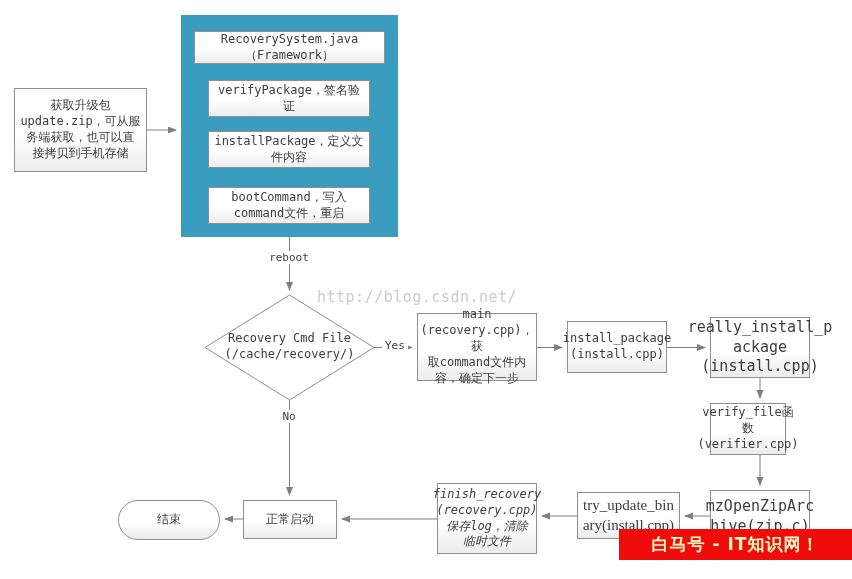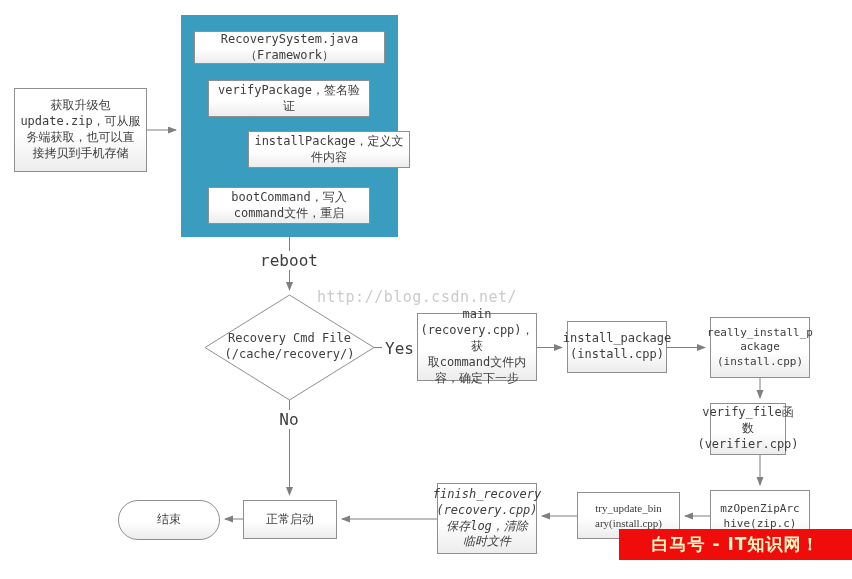--- a/index.html
+++ b/index.html
@@ -12,26 +12,26 @@
     position:absolute; box-sizing:border-box;
     border:1px solid #8f8f8f;
     background:linear-gradient(180deg,#ffffff 55%,#ececec 100%);
     display:flex; align-items:center; justify-content:center;
     text-align:center; white-space:pre-line;
     font-size:12px; line-height:1.32; color:#3d3d3d;
   }
   .plain { border:none; background:transparent; }
   .fw-container { position:absolute; left:181px; top:15px; width:217px; height:222px; background:#3a9cbf; }
   .flow-label {
-    position:absolute; font-size:16px; color:#3d3d3d;
+    position:absolute; font-size:11px; color:#3d3d3d;
     background:#ffffff; padding:0 3px; white-space:nowrap;
   }
   .center-x { transform:translateX(-50%); }
   .stadium { border-radius:20px; }
-  .sm { font-size:11px; }
+  .sm { font-size:15px; }
   .watermark {
     position:absolute; left:317px; top:288px; font-size:15px;
     color:#cbcbcb; letter-spacing:0.5px; white-space:nowrap;
   }
   .banner {
     position:absolute; left:619px; top:529px; width:233px; height:31px;
     background:#f10c0c; color:#fef9c3;
     display:flex; align-items:center; justify-content:center;
     font-family:"DejaVu Sans",sans-serif; font-weight:bold;
     font-size:17px; letter-spacing:1px;
@@ -68,21 +68,21 @@
   <div class="node" style="left:14px; top:88px; width:133px; height:84px;">获取升级包
 update.zip，可从服
 务端获取，也可以直
 接拷贝到手机存储</div>
 
   <div class="fw-container"></div>
   <div class="node" style="left:194px; top:31px; width:191px; height:33px;">RecoverySystem.java
 （Framework）</div>
   <div class="node" style="left:208px; top:80px; width:162px; height:37px;">verifyPackage，签名验
 证</div>
-  <div class="node" style="left:208px; top:131px; width:162px; height:37px;margin-left:40px;">installPackage，定义文
+  <div class="node" style="left:208px; top:131px; width:162px; height:37px;">installPackage，定义文
 件内容</div>
   <div class="node" style="left:208px; top:187px; width:162px; height:37px;">bootCommand，写入
 command文件，重启</div>
 
   <span class="flow-label center-x" style="left:289px; top:251px;">reboot</span>
 
   <div class="node plain" style="left:202px; top:324px; width:175px; height:46px;text-align:center;">Recovery Cmd File
 (/cache/recovery/)</div>
 
   <span class="flow-label" style="left:382px; top:339px;">Yes</span>

